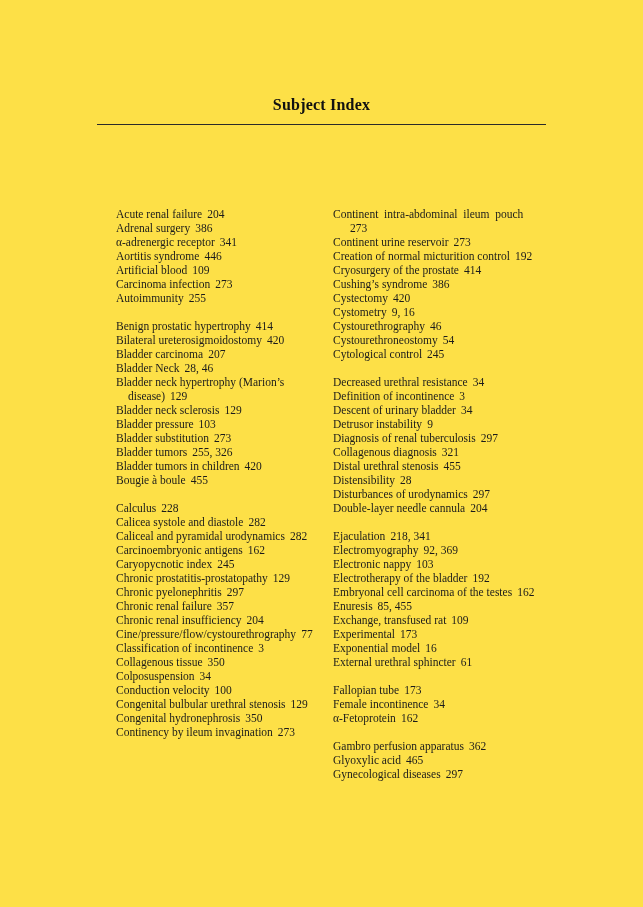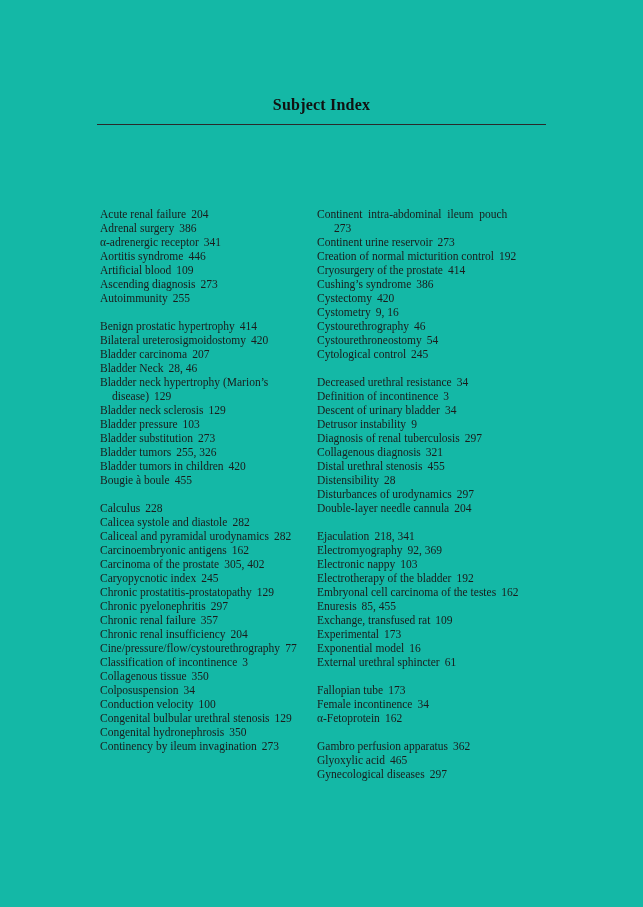--- a/index.html
+++ b/index.html
@@ -4,21 +4,21 @@
 <style>
   html, body {
     margin: 0;
     padding: 0;
     background: #ffffff;
   }
   .page {
     position: relative;
     width: 643px;
     height: 907px;
-    background: #14b8a6;
+    background: #fde047;
     overflow: hidden;
     font-family: "Liberation Serif", serif;
     color: #1b1b1b;
   }
   .header-title {
     position: absolute;
     top: 96px;
     left: 97px;
     width: 449px;
     text-align: center;
@@ -41,21 +41,21 @@
     left: 100px;
     width: 446px;
     display: flex;
     align-items: flex-start;
   }
   .col {
     display: block;
   }
   .col-left  { width: 212px; margin-right: 5px; }
   .col-right { width: 229px; }
-  .group { margin-top: 14px; }
+  .group { margin-top: 14px; margin-left: 16px; }
   .group:first-child { margin-top: 0; }
   .entry {
     font-size: 11.5px;
     line-height: 14px;
     padding-left: 12px;
     text-indent: -12px;
     white-space: pre-wrap;
   }
   .pages { margin-left: 5px; }
 </style>
@@ -66,21 +66,21 @@
   <div class="header-title">Subject Index</div>
   <div class="rule"></div>
   <div class="columns">
     <div class="col col-left" id="col-left">
         <div class="group">
           <div class="entry"><span class="term">Acute renal failure</span><span class="pages">204</span></div>
           <div class="entry"><span class="term">Adrenal surgery</span><span class="pages">386</span></div>
           <div class="entry"><span class="term">α-adrenergic receptor</span><span class="pages">341</span></div>
           <div class="entry"><span class="term">Aortitis syndrome</span><span class="pages">446</span></div>
           <div class="entry"><span class="term">Artificial blood</span><span class="pages">109</span></div>
-          <div class="entry"><span class="term">Ascending diagnosis</span><span class="pages">273</span></div>
+          <div class="entry"><span class="term">Carcinoma infection</span><span class="pages">273</span></div>
           <div class="entry"><span class="term">Autoimmunity</span><span class="pages">255</span></div>
         </div>
         <div class="group">
           <div class="entry"><span class="term">Benign prostatic hypertrophy</span><span class="pages">414</span></div>
           <div class="entry"><span class="term">Bilateral ureterosigmoidostomy</span><span class="pages">420</span></div>
           <div class="entry"><span class="term">Bladder carcinoma</span><span class="pages">207</span></div>
           <div class="entry"><span class="term">Bladder Neck</span><span class="pages">28, 46</span></div>
           <div class="entry"><span class="term">Bladder neck hypertrophy (Marion’s
 disease)</span><span class="pages">129</span></div>
           <div class="entry"><span class="term">Bladder neck sclerosis</span><span class="pages">129</span></div>
@@ -88,21 +88,20 @@
           <div class="entry"><span class="term">Bladder substitution</span><span class="pages">273</span></div>
           <div class="entry"><span class="term">Bladder tumors</span><span class="pages">255, 326</span></div>
           <div class="entry"><span class="term">Bladder tumors in children</span><span class="pages">420</span></div>
           <div class="entry"><span class="term">Bougie à boule</span><span class="pages">455</span></div>
         </div>
         <div class="group">
           <div class="entry"><span class="term">Calculus</span><span class="pages">228</span></div>
           <div class="entry"><span class="term">Calicea systole and diastole</span><span class="pages">282</span></div>
           <div class="entry"><span class="term">Caliceal and pyramidal urodynamics</span><span class="pages">282</span></div>
           <div class="entry"><span class="term">Carcinoembryonic antigens</span><span class="pages">162</span></div>
-          <div class="entry"><span class="term">Carcinoma of the prostate</span><span class="pages">305, 402</span></div>
           <div class="entry"><span class="term">Caryopycnotic index</span><span class="pages">245</span></div>
           <div class="entry"><span class="term">Chronic prostatitis-prostatopathy</span><span class="pages">129</span></div>
           <div class="entry"><span class="term">Chronic pyelonephritis</span><span class="pages">297</span></div>
           <div class="entry"><span class="term">Chronic renal failure</span><span class="pages">357</span></div>
           <div class="entry"><span class="term">Chronic renal insufficiency</span><span class="pages">204</span></div>
           <div class="entry"><span class="term">Cine/pressure/flow/cystourethrography</span><span class="pages">77</span></div>
           <div class="entry"><span class="term">Classification of incontinence</span><span class="pages">3</span></div>
           <div class="entry"><span class="term">Collagenous tissue</span><span class="pages">350</span></div>
           <div class="entry"><span class="term">Colposuspension</span><span class="pages">34</span></div>
           <div class="entry"><span class="term">Conduction velocity</span><span class="pages">100</span></div>

